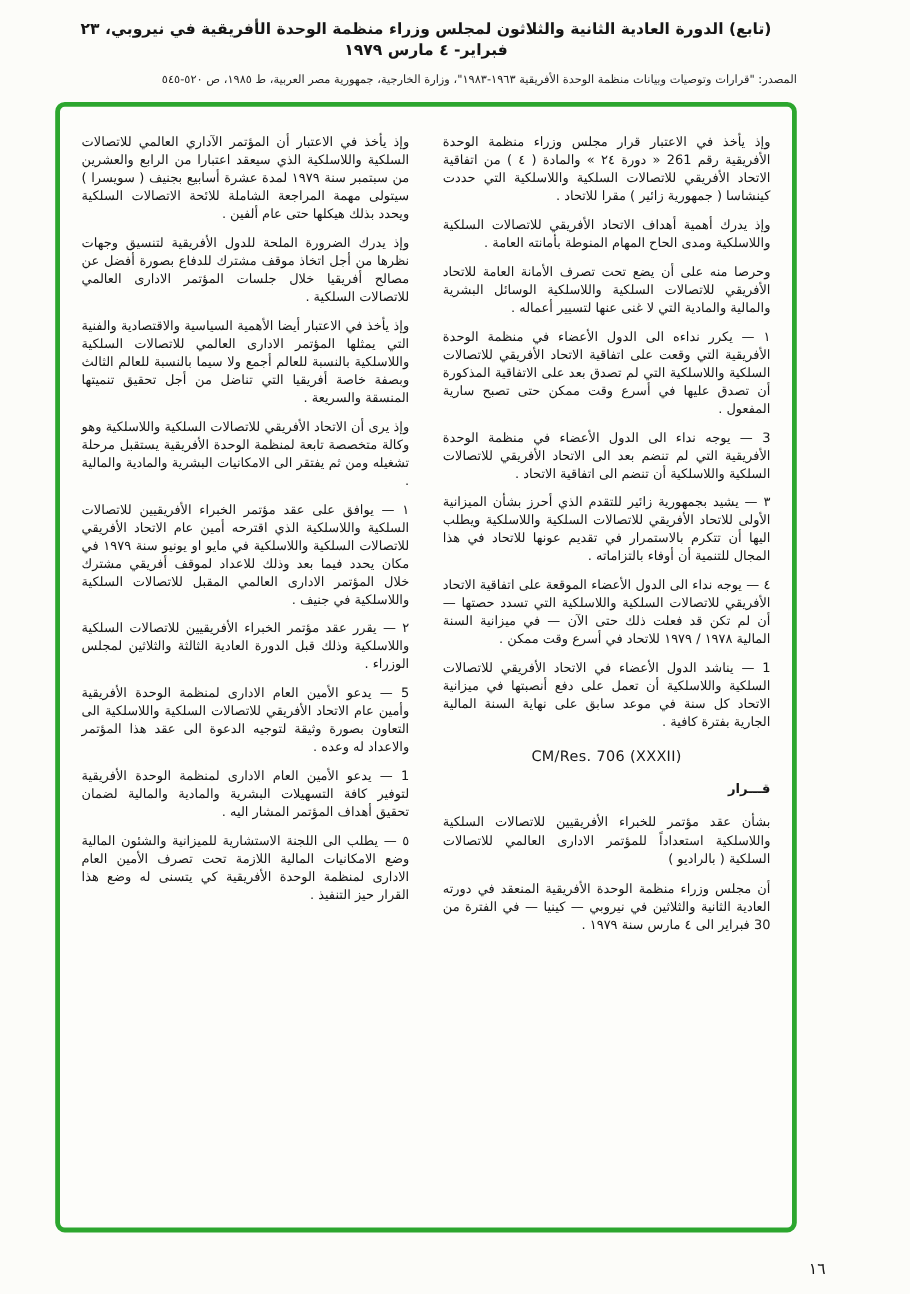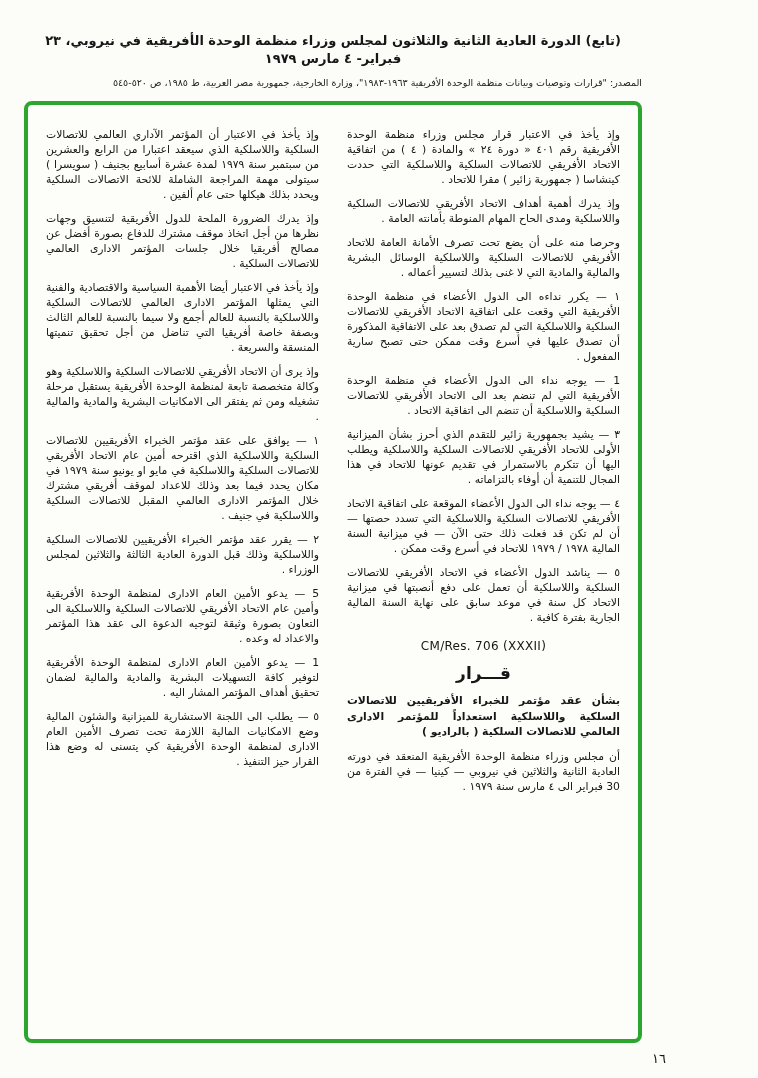--- a/index.html
+++ b/index.html
@@ -9,21 +9,22 @@
     height: 1078px;
     background: #fcfcf9;
     color: #161616;
     font-family: "DejaVu Sans", sans-serif;
     overflow: hidden;
   }
   .page {
     position: relative;
     width: 666px;
     height: 1078px;
-    padding: 32px 24px 0 24px;
+    padding: 16px 24px 0 24px;
+    margin-left: 22px;
   }
   .doc-header { direction: rtl; }
   .doc-header .title {
     font-weight: bold;
     font-size: 13px;
     text-align: center;
     line-height: 1.4;
     letter-spacing: 0.2px;
   }
   .doc-header .source {
@@ -55,28 +56,28 @@
   .col p { margin-bottom: 9px; }
   .ref-line {
     direction: ltr;
     text-align: center;
     font-size: 12px;
     font-family: "DejaVu Sans", sans-serif;
     margin: 14px 0 12px 0;
     letter-spacing: 0.3px;
   }
   .res-heading {
-    text-align: center;
+    text-align: right;
     font-weight: bold;
-    font-size: 17px;
+    font-size: 11px;
     margin: 10px 0 12px 0;
     letter-spacing: 1px;
   }
   .res-subject {
-    font-weight: bold;
+    font-weight: normal;
     margin-bottom: 12px;
     line-height: 15.5px;
   }
   .page-number {
     position: absolute;
     left: 0; right: 0;
     bottom: 12px;
     text-align: right;
     font-size: 13px;
     letter-spacing: 5px;
@@ -89,28 +90,28 @@
 <div class="page">
 
   <div class="doc-header">
     <div class="title">(تابع) الدورة العادية الثانية والثلاثون لمجلس وزراء منظمة الوحدة الأفريقية في نيروبي، ٢٣ فبراير- ٤ مارس ١٩٧٩</div>
     <div class="source">المصدر: "قرارات وتوصيات وبيانات منظمة الوحدة الأفريقية ١٩٦٣-١٩٨٣"، وزارة الخارجية، جمهورية مصر العربية، ط ١٩٨٥، ص ٥٢٠-٥٤٥</div>
   </div>
 
   <div class="content-box">
 
     <div class="col">
-      <p>وإذ يأخذ في الاعتبار قرار مجلس وزراء منظمة الوحدة الأفريقية رقم ٤٠١ « دورة ٢٤ » والمادة ( ٤ ) من اتفاقية الاتحاد الأفريقي للاتصالات السلكية واللاسلكية التي حددت كينشاسا ( جمهورية زائير ) مقرا للاتحاد .</p>
+      <p>وإذ يأخذ في الاعتبار قرار مجلس وزراء منظمة الوحدة الأفريقية رقم 261 « دورة ٢٤ » والمادة ( ٤ ) من اتفاقية الاتحاد الأفريقي للاتصالات السلكية واللاسلكية التي حددت كينشاسا ( جمهورية زائير ) مقرا للاتحاد .</p>
       <p>وإذ يدرك أهمية أهداف الاتحاد الأفريقي للاتصالات السلكية واللاسلكية ومدى الحاح المهام المنوطة بأمانته العامة .</p>
-      <p>وحرصا منه على أن يضع تحت تصرف الأمانة العامة للاتحاد الأفريقي للاتصالات السلكية واللاسلكية الوسائل البشرية والمالية والمادية التي لا غنى بذلك لتسيير أعماله .</p>
+      <p>وحرصا منه على أن يضع تحت تصرف الأمانة العامة للاتحاد الأفريقي للاتصالات السلكية واللاسلكية الوسائل البشرية والمالية والمادية التي لا غنى عنها لتسيير أعماله .</p>
       <p>١ — يكرر نداءه الى الدول الأعضاء في منظمة الوحدة الأفريقية التي وقعت على اتفاقية الاتحاد الأفريقي للاتصالات السلكية واللاسلكية التي لم تصدق بعد على الاتفاقية المذكورة أن تصدق عليها في أسرع وقت ممكن حتى تصبح سارية المفعول .</p>
-      <p>1 — يوجه نداء الى الدول الأعضاء في منظمة الوحدة الأفريقية التي لم تنضم بعد الى الاتحاد الأفريقي للاتصالات السلكية واللاسلكية أن تنضم الى اتفاقية الاتحاد .</p>
+      <p>3 — يوجه نداء الى الدول الأعضاء في منظمة الوحدة الأفريقية التي لم تنضم بعد الى الاتحاد الأفريقي للاتصالات السلكية واللاسلكية أن تنضم الى اتفاقية الاتحاد .</p>
       <p>٣ — يشيد بجمهورية زائير للتقدم الذي أحرز بشأن الميزانية الأولى للاتحاد الأفريقي للاتصالات السلكية واللاسلكية ويطلب اليها أن تتكرم بالاستمرار في تقديم عونها للاتحاد في هذا المجال للتنمية أن أوفاء بالتزاماته .</p>
       <p>٤ — يوجه نداء الى الدول الأعضاء الموقعة على اتفاقية الاتحاد الأفريقي للاتصالات السلكية واللاسلكية التي تسدد حصتها — أن لم تكن قد فعلت ذلك حتى الآن — في ميزانية السنة المالية ١٩٧٨ / ١٩٧٩ للاتحاد في أسرع وقت ممكن .</p>
-      <p>٥ — يناشد الدول الأعضاء في الاتحاد الأفريقي للاتصالات السلكية واللاسلكية أن تعمل على دفع أنصبتها في ميزانية الاتحاد كل سنة في موعد سابق على نهاية السنة المالية الجارية بفترة كافية .</p>
+      <p>1 — يناشد الدول الأعضاء في الاتحاد الأفريقي للاتصالات السلكية واللاسلكية أن تعمل على دفع أنصبتها في ميزانية الاتحاد كل سنة في موعد سابق على نهاية السنة المالية الجارية بفترة كافية .</p>
       <div class="ref-line">CM/Res. 706 (XXXII)</div>
       <div class="res-heading">قـــرار</div>
       <p class="res-subject">بشأن عقد مؤتمر للخبراء الأفريقيين للاتصالات السلكية واللاسلكية استعداداً للمؤتمر الادارى العالمي للاتصالات السلكية ( بالراديو )</p>
       <p>أن مجلس وزراء منظمة الوحدة الأفريقية المنعقد في دورته العادية الثانية والثلاثين في نيروبي — كينيا — في الفترة من 30 فبراير الى ٤ مارس سنة ١٩٧٩ .</p>
     </div>
 
     <div class="col">
       <p>وإذ يأخذ في الاعتبار أن المؤتمر الآداري العالمي للاتصالات السلكية واللاسلكية الذي سيعقد اعتبارا من الرابع والعشرين من سبتمبر سنة ١٩٧٩ لمدة عشرة أسابيع بجنيف ( سويسرا ) سيتولى مهمة المراجعة الشاملة للائحة الاتصالات السلكية ويحدد بذلك هيكلها حتى عام ألفين .</p>
       <p>وإذ يدرك الضرورة الملحة للدول الأفريقية لتنسيق وجهات نظرها من أجل اتخاذ موقف مشترك للدفاع بصورة أفضل عن مصالح أفريقيا خلال جلسات المؤتمر الادارى العالمي للاتصالات السلكية .</p>
       <p>وإذ يأخذ في الاعتبار أيضا الأهمية السياسية والاقتصادية والفنية التي يمثلها المؤتمر الادارى العالمي للاتصالات السلكية واللاسلكية بالنسبة للعالم أجمع ولا سيما بالنسبة للعالم الثالث وبصفة خاصة أفريقيا التي تناضل من أجل تحقيق تنميتها المنسقة والسريعة .</p>

